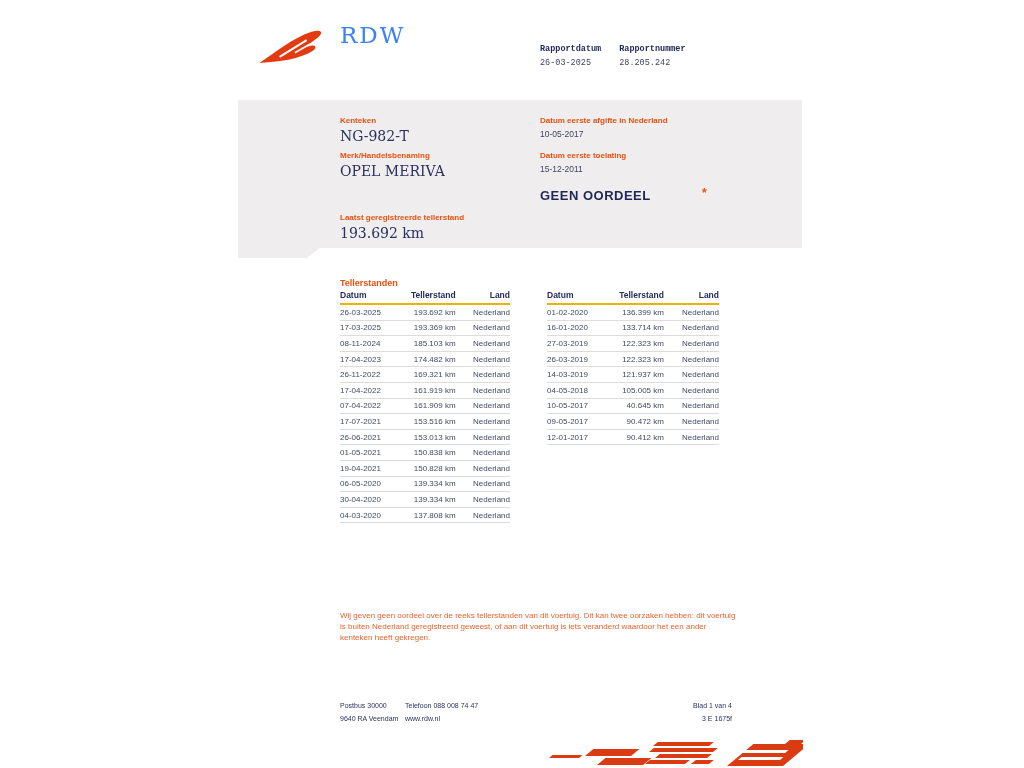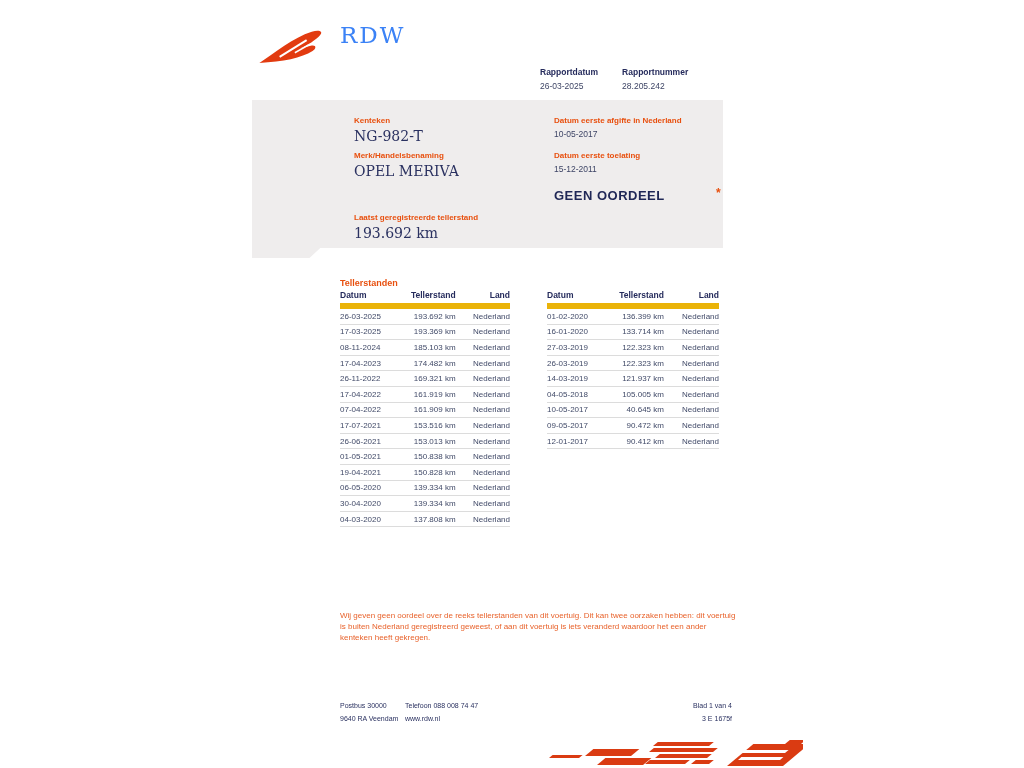--- a/index.html
+++ b/index.html
@@ -13,29 +13,28 @@
   .wordmark {
     position:absolute; left:340px; top:22px;
     font-family:"DejaVu Serif", serif; font-size:23px; letter-spacing:2px;
     color:#3b82f6;
   }
   .report-title {
     position:absolute; left:540px; top:26px;
     font-family:"DejaVu Serif", serif; font-weight:bold; font-size:17px;
     color:#E8500F;
   }
-  .header-meta { position:absolute; left:540px; top:67px; display:flex; gap:24px; }
+  .header-meta { position:absolute; left:540px; top:44px; display:flex; gap:18px;font-family:Liberation Mono, monospace; }
   .meta-label { font-size:8.5px; font-weight:bold; color:#252B5C; }
   .meta-value { font-size:8.5px; color:#3E4566; margin-top:4px; }
   
   .summary-box {
-    position:absolute; left:252px; top:100px; width:444px; height:158px;
+    position:absolute; left:238px; top:100px; width:564px; height:158px;
     background:#EFEDED;
     clip-path: polygon(0 0, 100% 0, 100% 93.7%, 14.5% 93.7%, 12.2% 100%, 0 100%);
-    padding-left: 27px;
   }
   .fld { position:absolute; }
   .fld-label { font-size:8px; font-weight:bold; color:#E8500F; }
   .fld-value-lg {
     font-family:"DejaVu Serif", serif; font-size:14px; color:#2A3160; margin-top:3px;
   }
   .fld-value-sm { font-size:8.5px; color:#3E4566; margin-top:4px; }
   .oordeel {
     position:absolute; left:302px; top:88px;
     font-size:13px; font-weight:bold; letter-spacing:0.5px; color:#1F2756;
@@ -47,21 +46,21 @@
   
   .tables-title {
     position:absolute; left:340px; top:278px;
     font-size:9px; font-weight:bold; color:#E8500F;
   }
   table.odo { position:absolute; top:290px; border-collapse:collapse; table-layout:fixed; }
   table.odo.left  { left:340px; width:170px; }
   table.odo.right { left:547px; width:172px; }
   table.odo th {
     font-size:8.5px; font-weight:bold; color:#252B5C; text-align:left;
-    border-bottom:6px solid #eab308; padding:0 0 3px 0; height:10px;
+    border-bottom:2px solid #eab308; padding:0 0 3px 0; height:10px;
   }
   table.odo th.num, table.odo td.num { text-align:right; }
   table.odo col.c1 { width:33%; }
   table.odo col.c2 { width:35%; }
   table.odo col.c3 { width:32%; }
   table.odo td {
     font-size:8px; color:#414A68; height:14.6px; padding:0;
     border-bottom:1px solid #DCDCDC;
   }
   

